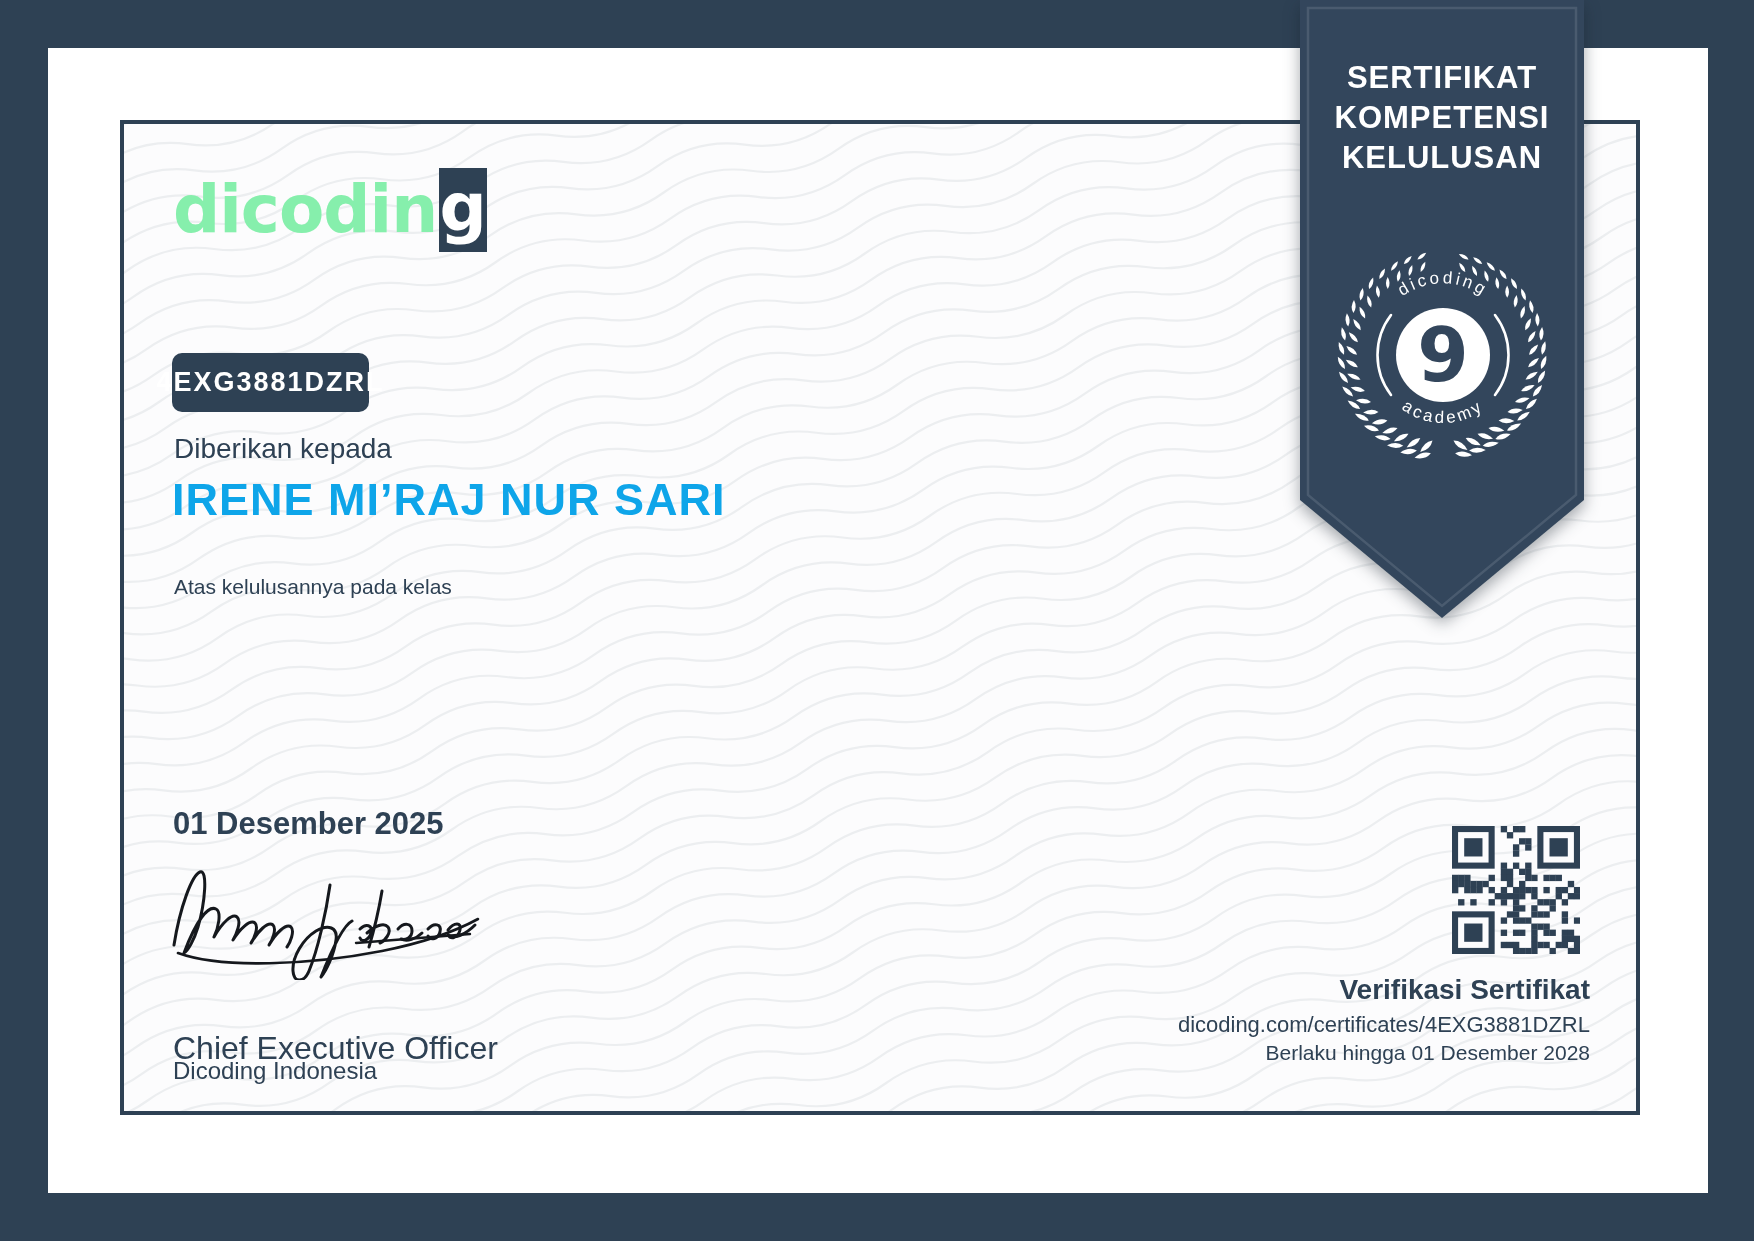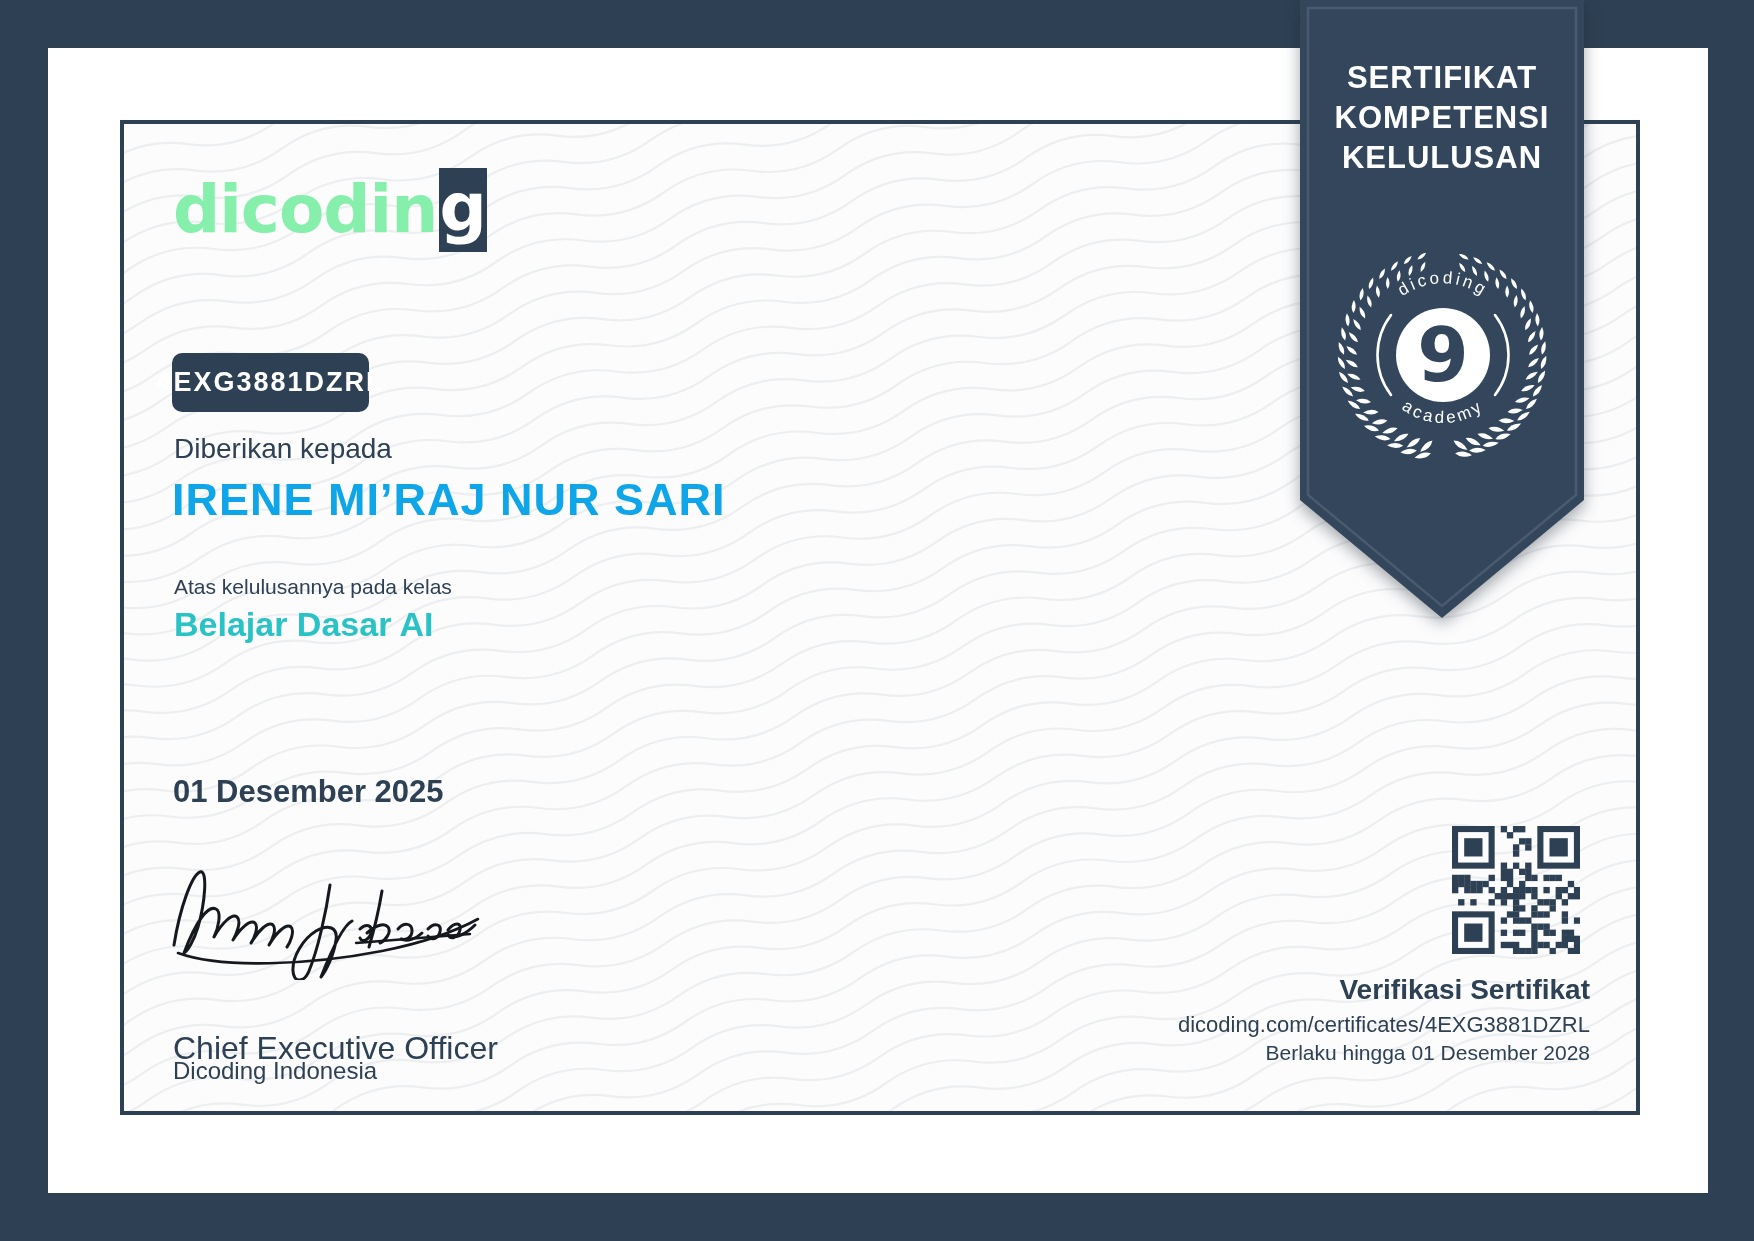--- a/index.html
+++ b/index.html
@@ -35,21 +35,21 @@
   .code-badge {
     position:absolute; left:172px; top:353px; width:197px; height:59px;
     background:#2e4154; border-radius:10px;
     display:flex; align-items:center; justify-content:center;
     color:#ffffff; font-size:27px; font-weight:bold; letter-spacing:2px;
   }
   .given-label   { position:absolute; left:174px; top:433px; font-size:28px; }
   .recipient     { position:absolute; left:172px; top:474px; font-size:45px; font-weight:bold; color:#0ea5e9; letter-spacing:1px; }
   .class-label   { position:absolute; left:174px; top:575px; font-size:21px; }
   .course        { position:absolute; left:174px; top:605px; font-size:34px; font-weight:bold; color:#29c2c5; }
-  .issue-date    { position:absolute; left:173px; top:774px; font-size:31px; font-weight:bold; }
+  .issue-date    { position:absolute; left:173px; top:806px; font-size:31px; font-weight:bold; }
   .signature     { position:absolute; left:160px; top:845px; }
   .sig-name      { position:absolute; left:173px; top:993px;  font-size:31px; font-weight:bold; }
   .sig-title     { position:absolute; left:173px; top:1030px; font-size:32px; }
   .sig-org       { position:absolute; left:173px; top:1057px; font-size:24px; }
 
   
   .qr            { position:absolute; right:174px; top:826px; }
   .verify-head   { position:absolute; right:164px; top:974px;  font-size:28px; font-weight:bold; text-align:right; }
   .verify-url    { position:absolute; right:164px; top:1012px; font-size:22px; text-align:right; }
   .verify-valid  { position:absolute; right:164px; top:1041px; font-size:21px; text-align:right; }
@@ -156,21 +156,20 @@
 
   <div class="logo">
     <span class="logo-text">dicodin</span>
     <span class="logo-gbox">g</span>
   </div>
 
   <div class="code-badge">4EXG3881DZRL</div>
   <div class="given-label">Diberikan kepada</div>
   <div class="recipient">IRENE MI’RAJ NUR SARI</div>
   <div class="class-label">Atas kelulusannya pada kelas</div>
-  <div class="course">Belajar Dasar AI</div>
   <div class="issue-date">01 Desember 2025</div>
 
   <svg class="signature" width="345" height="135" viewBox="0 0 345 135">
     <g fill="none" stroke="#15181d" stroke-width="3" stroke-linecap="round" stroke-linejoin="round">
       <path d="M14 100 C20 62 32 30 40 27 C48 24 45 58 38 82 C34 95 28 106 24 108 C36 76 48 60 56 64 C62 67 58 84 54 92 C62 78 72 68 77 72 C82 76 76 90 73 95 C80 84 90 74 95 78 C99 82 94 94 91 98 C98 86 108 76 113 80 C117 84 112 96 109 100 C116 88 126 78 131 82 C135 86 130 98 127 102"></path>
       <path d="M170 40 C166 68 158 104 149 126 C144 138 134 138 133 126 C132 112 143 94 156 86 C168 79 178 82 176 95 C174 110 166 126 161 132 C172 104 184 80 192 76"></path>
       <path d="M200 84 C206 78 213 80 211 88 C209 95 202 98 200 93 M222 46 C218 70 212 92 209 102 M207 88 C215 81 224 77 228 82 C232 87 225 96 220 98 M238 84 C244 77 252 78 252 86 C252 92 246 96 241 94 C247 97 256 94 262 88 M268 84 C274 77 282 79 280 87 C278 94 271 96 268 91 M288 85 C294 77 302 77 300 85 C298 93 291 95 288 90 C294 95 306 89 315 80"></path>
       <path d="M18 108 C62 124 150 120 222 106 C262 98 296 86 318 74" stroke-width="2.6"></path>
       <path d="M196 98 L310 89" stroke-width="2.4"></path>
     </g>

